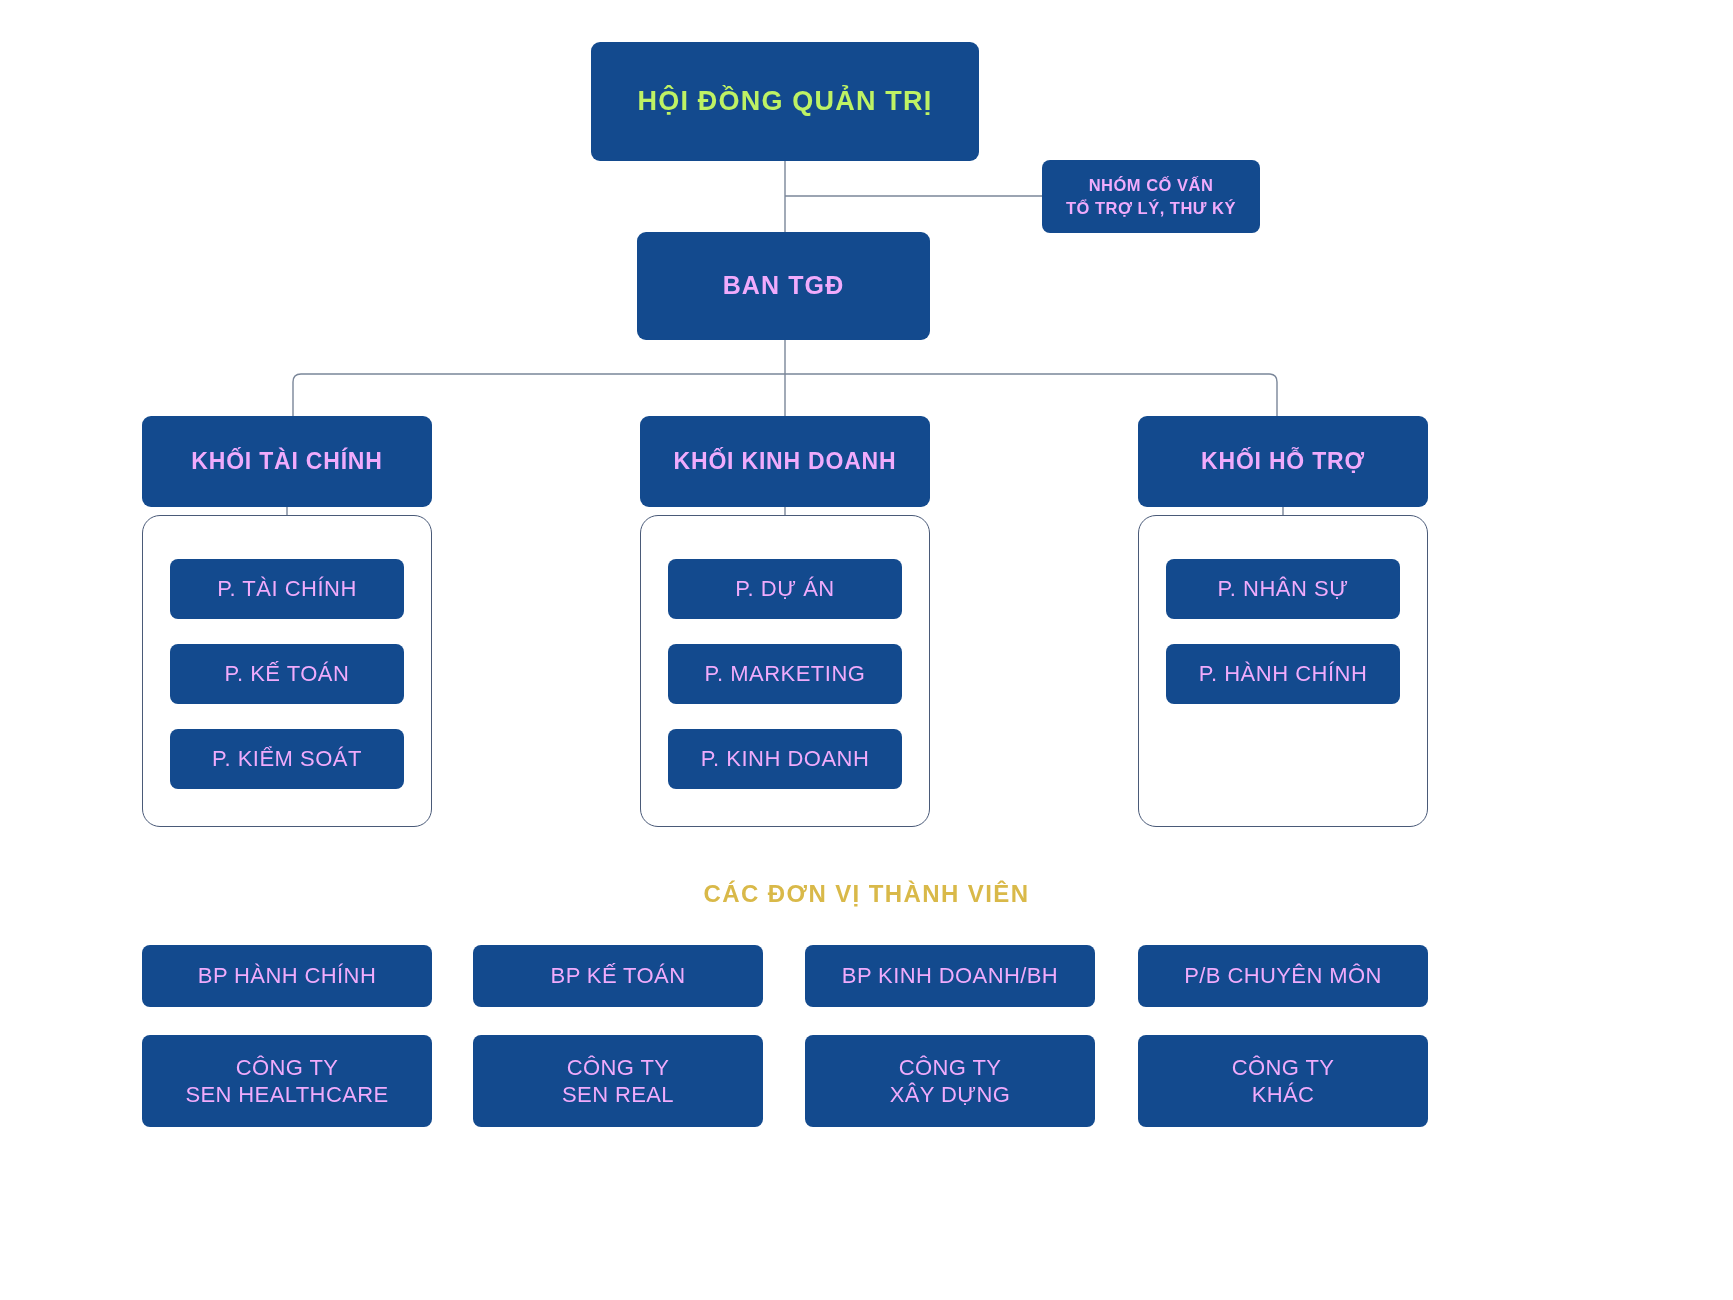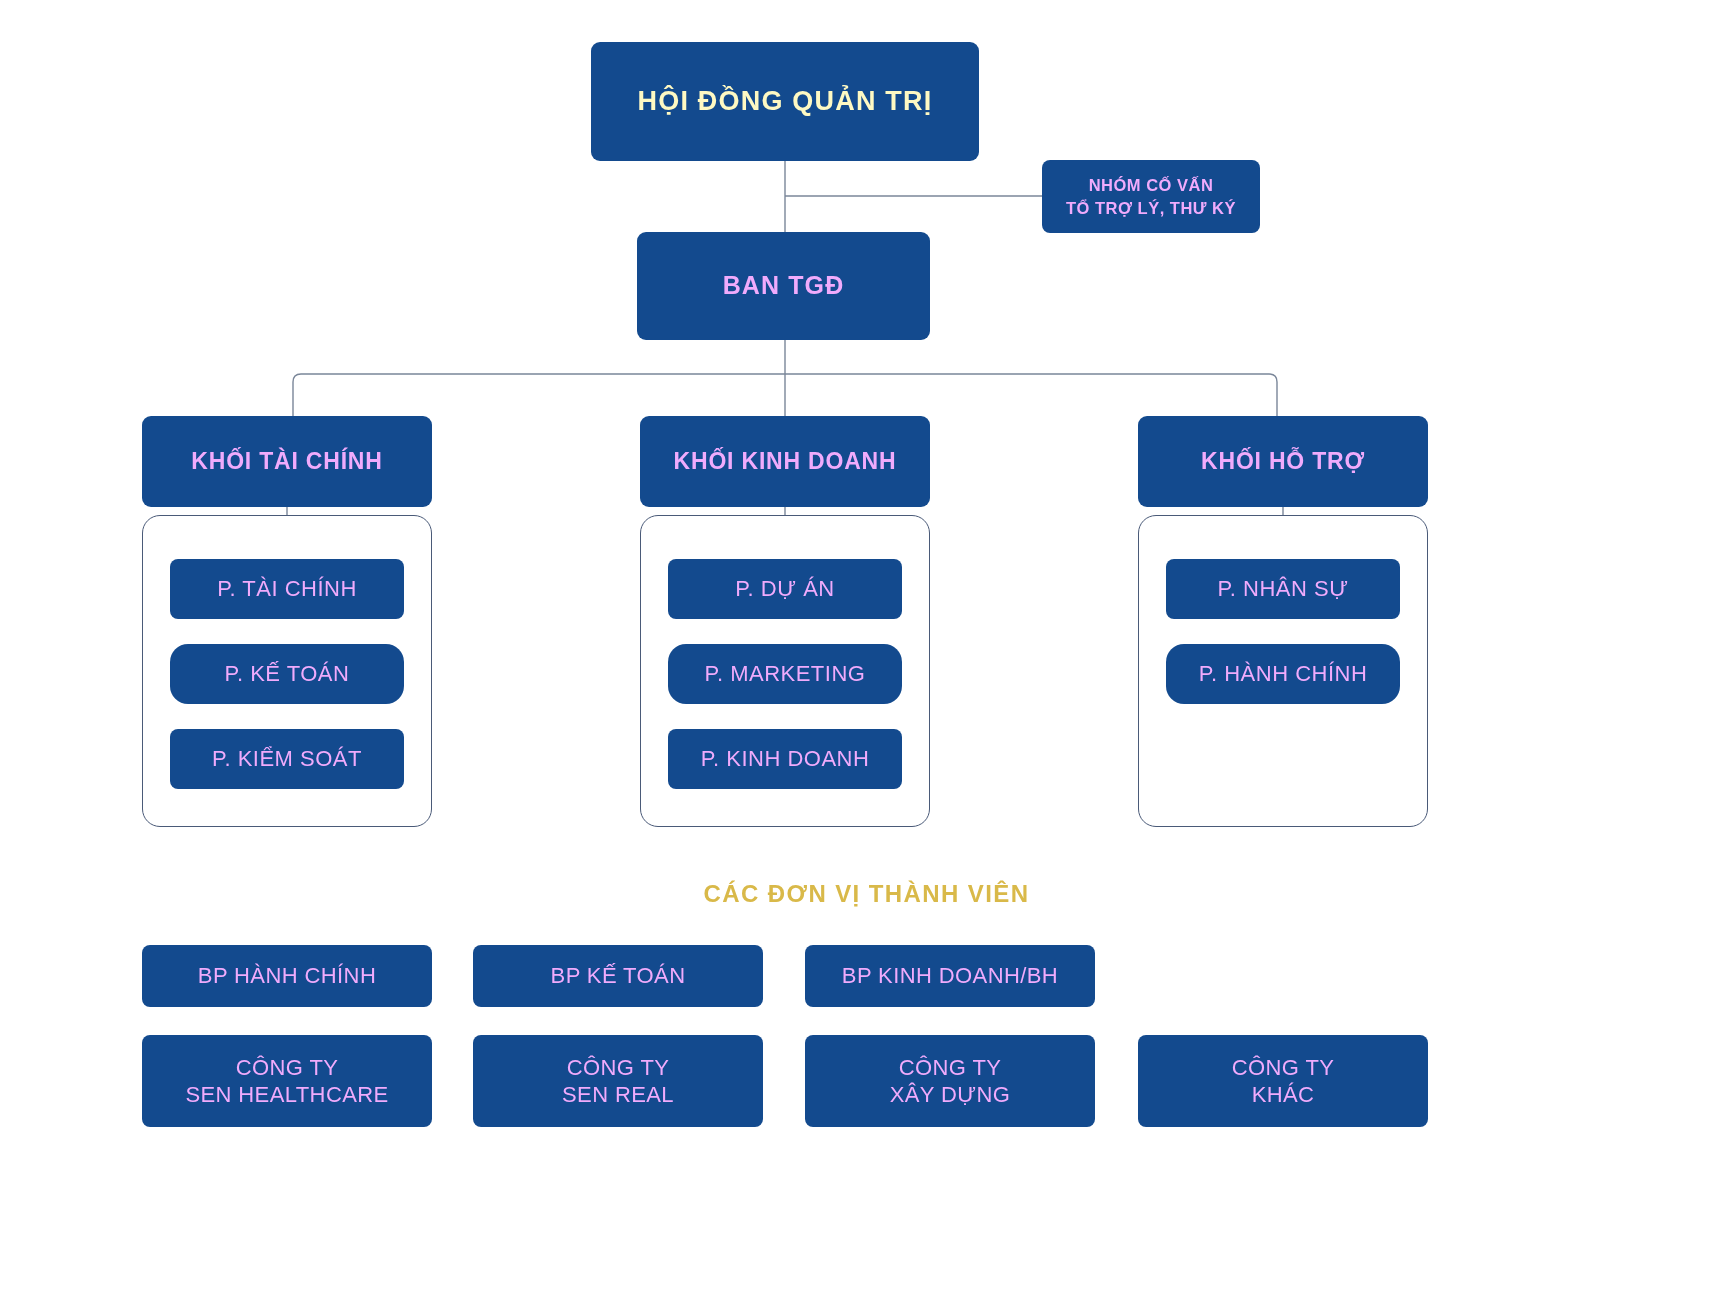--- a/index.html
+++ b/index.html
@@ -21,21 +21,21 @@
     background: #134A8E;
     border-radius: 9px;
     color: #f0abfc;
     display: flex;
     align-items: center;
     justify-content: center;
     text-align: center;
     line-height: 1.25;
     letter-spacing: 0.4px;
   }
-  .node.gold { color: #fef9c3; }
+  .node.gold { color: #bef264; }
   .node-l1 {
     left: 591px; top: 42px; width: 388px; height: 119px;
     font-size: 27px; font-weight: bold; letter-spacing: 1.2px;
   }
   .node-advisory {
     left: 1042px; top: 160px; width: 218px; height: 73px;
     font-size: 16.5px; font-weight: bold; border-radius: 8px;
     letter-spacing: 0.5px; line-height: 1.35;
   }
   .node-l2 {
@@ -61,21 +61,21 @@
   .grp-2 { left: 1138px; }
   .node-dept {
     width: 234px; height: 60px;
     font-size: 22px; font-weight: normal; letter-spacing: 0.5px;
     border-radius: 8px;
   }
   .dept-col-0 { left: 170px; }
   .dept-col-1 { left: 668px; }
   .dept-col-2 { left: 1166px; }
   .dept-r0 { top: 559px; }
-  .dept-r1 { top: 644px; border-radius: 18px; }
+  .dept-r1 { top: 644px; }
   .dept-r2 { top: 729px; }
   .section-title {
     position: absolute;
     left: 0; top: 880px; width: 1733px;
     text-align: center;
     color: #D9B949;
     font-size: 24px;
     font-weight: bold;
     letter-spacing: 1.4px;
   }
@@ -181,20 +181,23 @@
 
   <div class="node node-unit col-a">
     <span>BP HÀNH CHÍNH</span>
   </div>
   <div class="node node-unit col-b">
     <span>BP KẾ TOÁN</span>
   </div>
   <div class="node node-unit col-c">
     <span>BP KINH DOANH/BH</span>
   </div>
+  <div class="node node-unit col-d">
+    <span>P/B CHUYÊN MÔN</span>
+  </div>
 
   <div class="node node-company col-a">
     <span class="multiline">CÔNG TY
 SEN HEALTHCARE</span>
   </div>
   <div class="node node-company col-b">
     <span class="multiline">CÔNG TY
 SEN REAL</span>
   </div>
   <div class="node node-company col-c">

